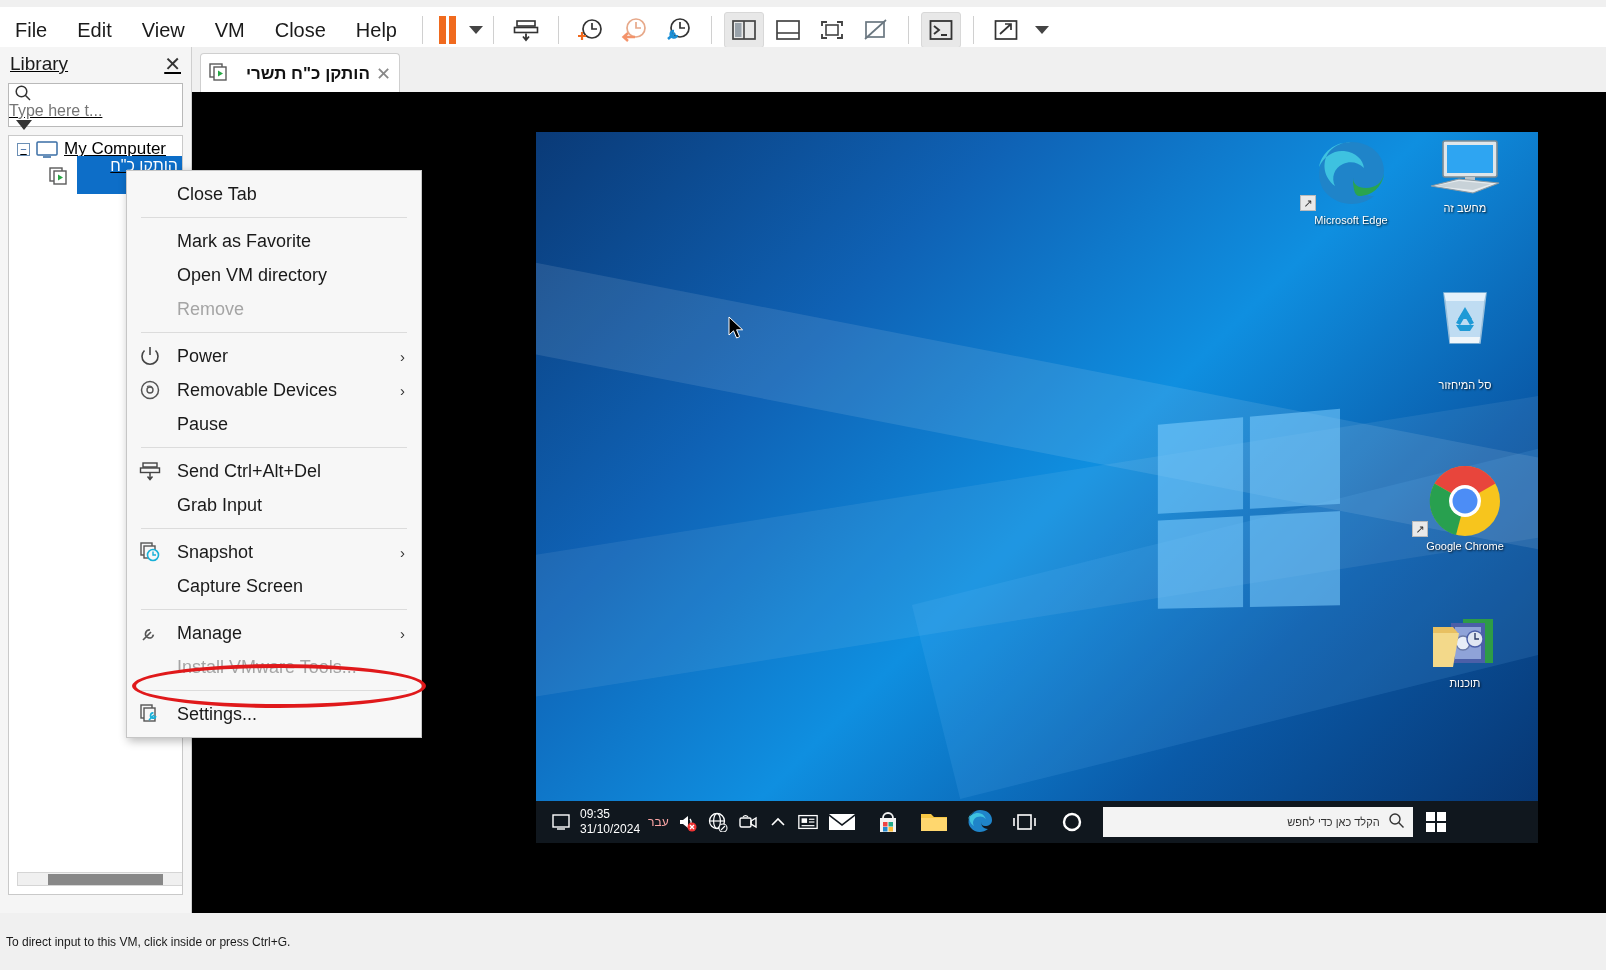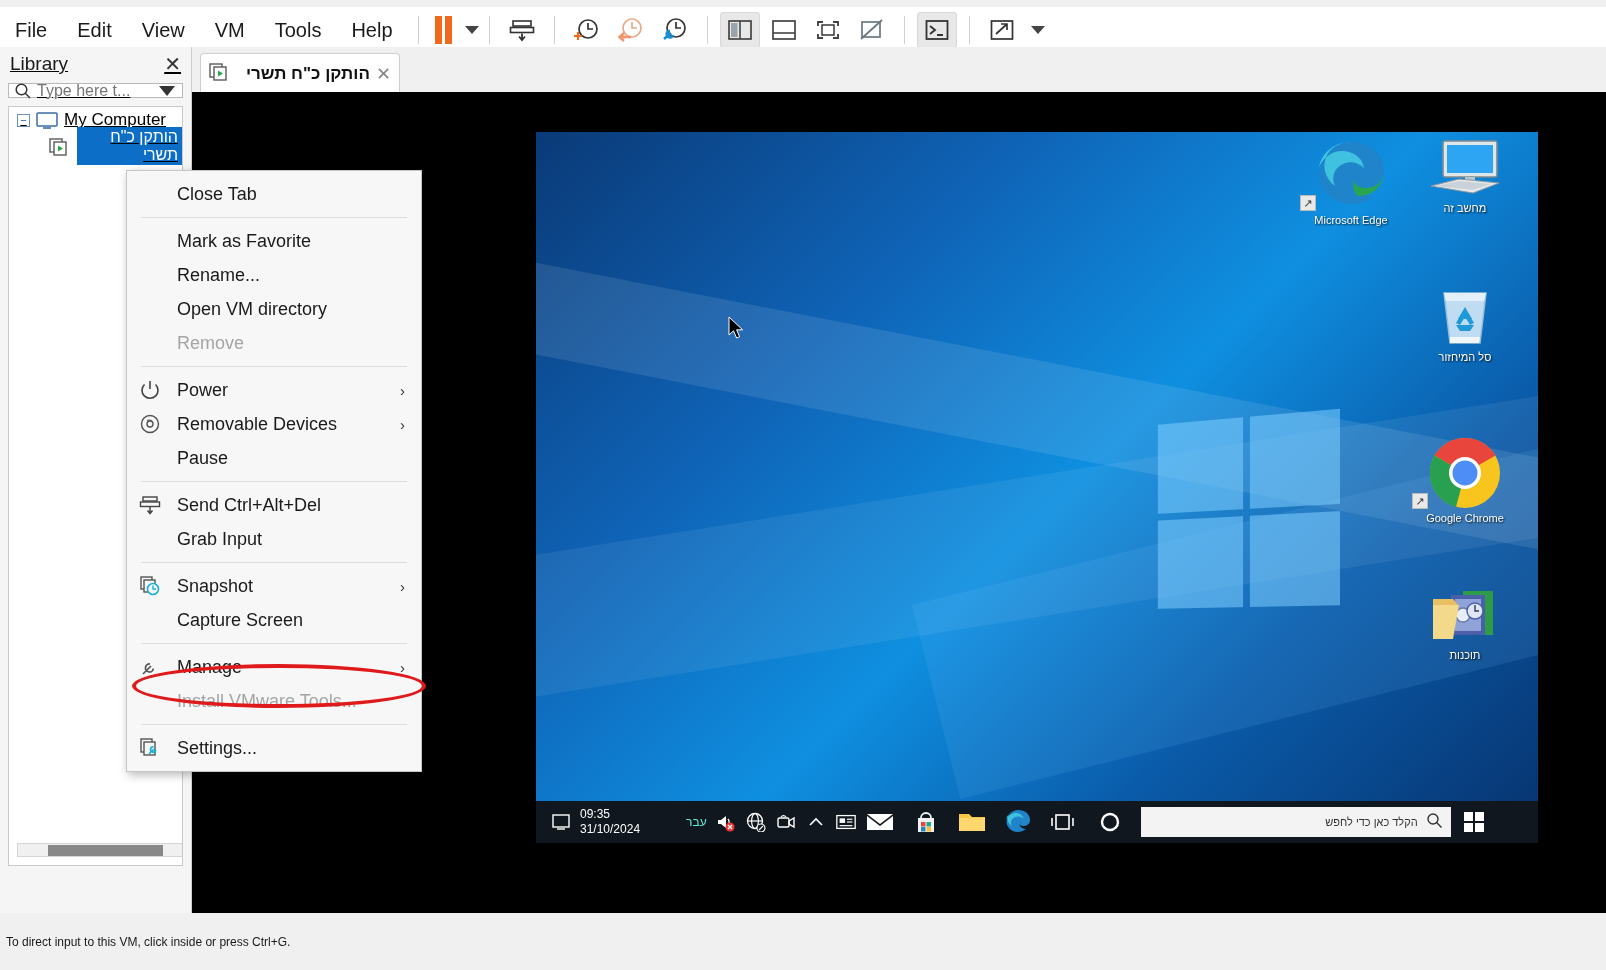--- a/index.html
+++ b/index.html
@@ -40,22 +40,22 @@
     position: absolute; left: 0; top: 47px; width: 192px; height: 866px;
     background: #f5f5f5; border-right: 1px solid #cfcfcf; text-decoration: underline;
   }
   .library-header {
     display: flex; align-items: center; justify-content: space-between;
     padding: 6px 10px 6px 10px; height: 34px;
   }
   .library-title { font-size: 19px; color: #1a1a1a; }
   .library-close { font-size: 20px; color: #333; line-height: 1; cursor: default; }
   .search-row {
-    display: flex; align-items: center; margin: 2px 8px 0 8px;
-    border: 1px solid #b9b9b9; background: #fff; height: 15px;
+    display: flex; align-items: flex-start; margin: 2px 8px 0 8px;
+    border: 1px solid #b9b9b9; background: #fff; height: 44px; flex-direction: column;
   }
   .search-icon-wrap { width: 28px; display: flex; align-items: center; justify-content: center; }
   .search-input {
     border: none; outline: none; flex: 1; font-size: 16px; color: #777;
     font-family: "Liberation Sans", sans-serif; background: transparent;
     min-width: 0;
   }
   .search-drop {
     width: 0; height: 0; border-left: 8px solid transparent;
     border-right: 8px solid transparent; border-top: 10px solid #333;
@@ -148,21 +148,21 @@
   .tb-search {
     background: #f3f3f3; height: 30px; display: flex; align-items: center;
     flex-direction: row-reverse; padding: 0 8px; gap: 8px; width: 310px;
     order: 98;
   }
   .tb-search-text { font-size: 11px; color: #333; direction: rtl; }
   .tb-icons { display: flex; align-items: center; gap: 0px; order: 97; margin-right: 8px;}
   .tb-ico { width: 46px; height: 42px; display: flex; align-items: center; justify-content: center; }
   .tray { display: flex; align-items: center; gap: 8px; order: 1; margin-left: 14px; }
   .tray-clock { font-size: 12px; color: #fff; text-align: left; line-height: 15px; }
-  .tray-lang { font-size: 12px; color: #5eead4; direction: rtl; margin-left: 38px; }
+  .tray-lang { font-size: 12px; color: #fca5a5; direction: rtl; }
   .tray-ico { width: 22px; height: 22px; display: flex; align-items: center; justify-content: center; }
 
   
   .ctxmenu {
     position: absolute; left: 126px; top: 170px; width: 296px;
     background: #f7f7f7; border: 1px solid #c6c6c6;
     box-shadow: 2px 3px 9px rgba(0,0,0,.28); padding: 6px 0; z-index: 60;
   }
   .ctx-item {
     display: flex; align-items: center; height: 34px; padding: 0 12px;
@@ -193,21 +193,21 @@
 </head>
 <body>
 
 <div id="app">
 
   <div class="menubar">
     <div class="menu-item">File</div>
     <div class="menu-item">Edit</div>
     <div class="menu-item">View</div>
     <div class="menu-item">VM</div>
-    <div class="menu-item">Tools</div>
+    <div class="menu-item">Close</div>
     <div class="menu-item">Help</div>
 
     <div class="tb-sep"></div>
 
     <div class="pause-btn">
       <div class="pause-bar"></div>
       <div class="pause-bar"></div>
     </div>
     <div class="caret-down"></div>
 
@@ -372,21 +372,21 @@
             <rect x="14" y="3" width="54" height="36" rx="2" fill="#dfe6ea" stroke="#7b8a94" stroke-width="1.6"></rect>
             <rect x="18" y="7" width="46" height="28" fill="#2ea5f2"></rect>
             <rect x="36" y="39" width="10" height="6" fill="#b9c4cb"></rect>
             <rect x="26" y="45" width="30" height="4" rx="1.5" fill="#cfd8dd"></rect>
             <path d="M2 48 L30 41 L70 45 L44 55 Z" fill="#e6ebee" stroke="#8d9aa2" stroke-width="1.2"></path>
             <path d="M6 48 L30 43 L62 46 L44 52 Z" fill="#c8d2d8"></path>
           </svg>
           <div class="desk-icon-label">מחשב זה</div>
         </div>
 
-        <div class="desk-icon" style="margin-bottom:72px;">
+        <div class="desk-icon" style="margin-bottom:72px;gap:28px;">
           <svg width="66" height="68" viewBox="0 0 66 68">
             <path d="M12 12 H54 L48 62 H18 Z" fill="#c9e2f5" stroke="#9fc3dd" stroke-width="1.5" opacity="0.95"></path>
             <path d="M12 12 H54 L52 20 H14 Z" fill="#e4f1fb"></path>
             <path d="M18 56 H48 L47 62 H18 Z" fill="#f0f6fa"></path>
             <path d="M33 26 L40 38 H26 Z" fill="#1f9ad6"></path>
             <path d="M24 42 L30 32 L34 34 L28 44 Z" fill="#1f9ad6"></path>
             <path d="M42 42 L36 32 L32 34 L38 44 Z" fill="#1f9ad6"></path>
             <path d="M24 44 H42 L38 50 H28 Z" fill="#1f9ad6"></path>
           </svg>
           <div class="desk-icon-label">סל המיחזור</div>
@@ -561,24 +561,20 @@
       <div class="ctx-label">Close Tab</div>
     </div>
     <div class="ctx-sep"></div>
 
     <div class="ctx-item">
       <div class="ctx-ico"></div>
       <div class="ctx-label">Mark as Favorite</div>
     </div>
     <div class="ctx-item">
       <div class="ctx-ico"></div>
-      <div class="ctx-label">Rename...</div>
-    </div>
-    <div class="ctx-item">
-      <div class="ctx-ico"></div>
       <div class="ctx-label">Open VM directory</div>
     </div>
     <div class="ctx-item disabled">
       <div class="ctx-ico"></div>
       <div class="ctx-label">Remove</div>
     </div>
     <div class="ctx-sep"></div>
 
     <div class="ctx-item">
       <div class="ctx-ico">

